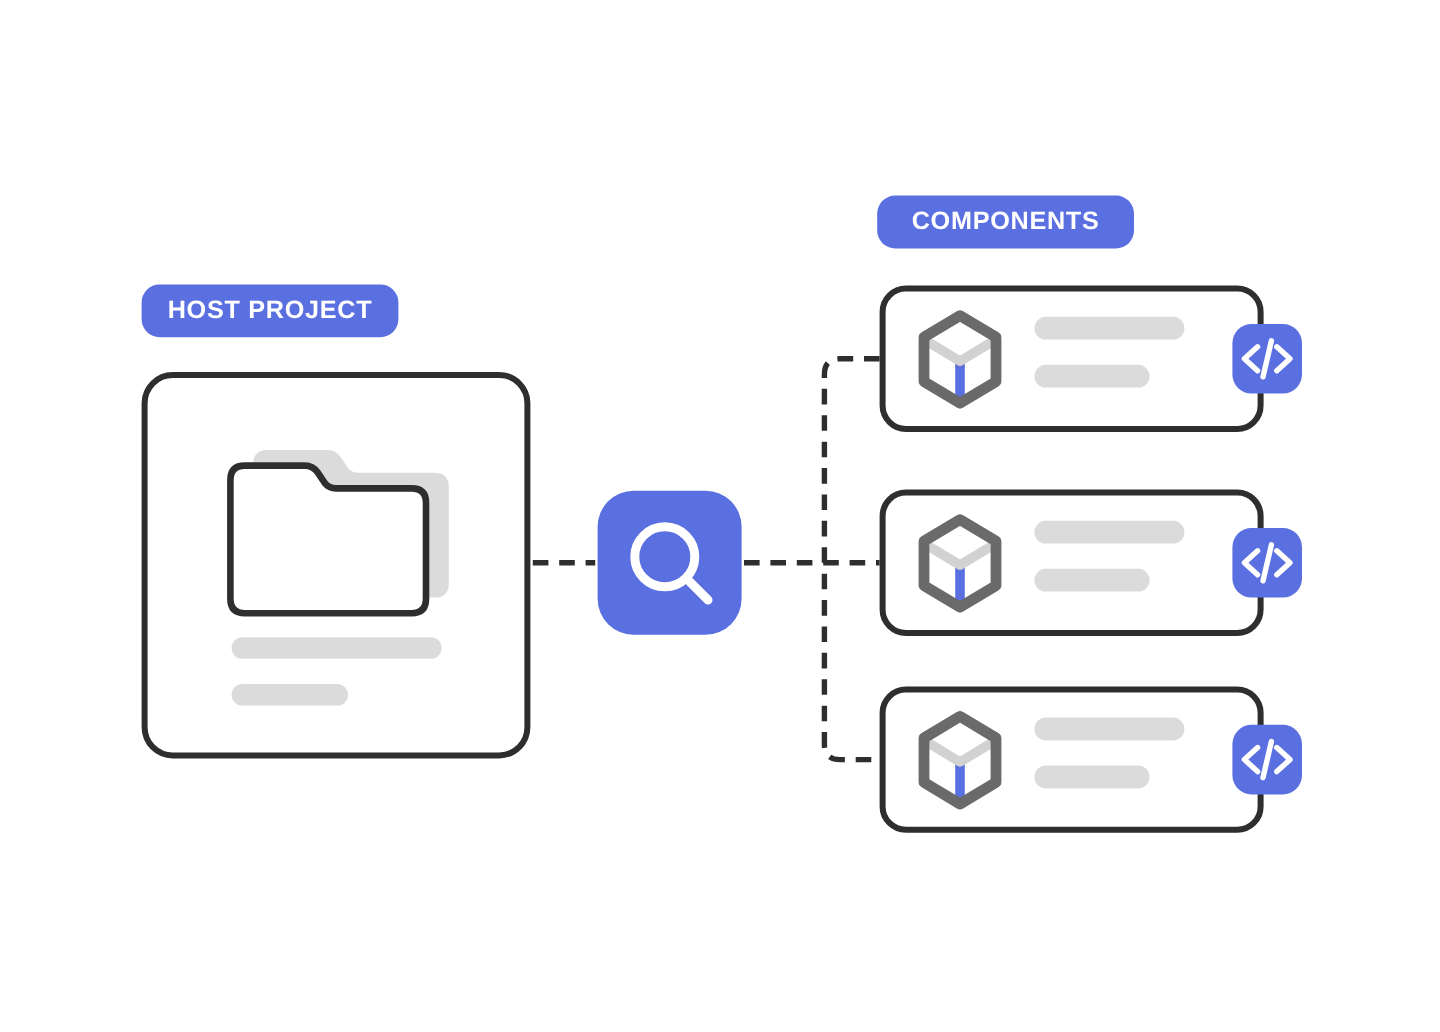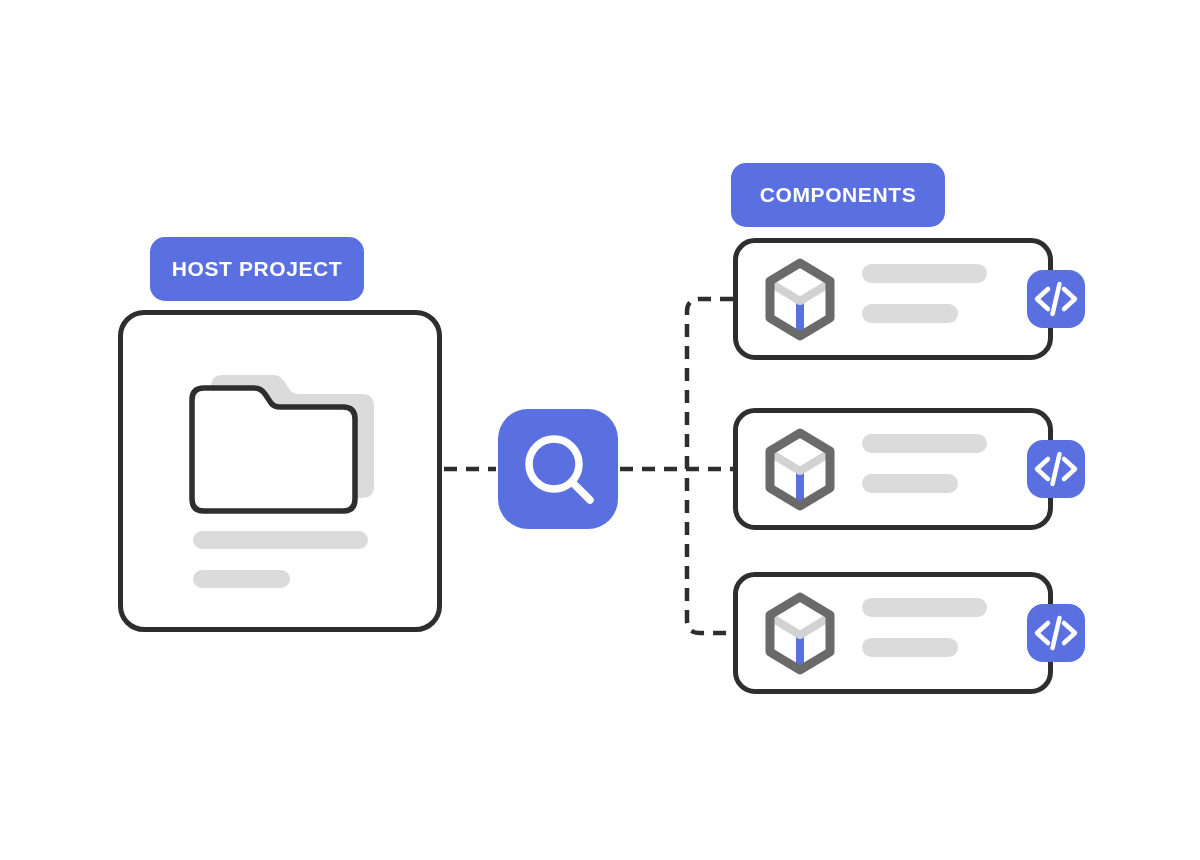--- a/index.html
+++ b/index.html
@@ -6,22 +6,22 @@
   body{width:1200px;height:860px;overflow:hidden;font-family:"Liberation Sans",sans-serif;}
   .canvas{position:relative;width:1200px;height:860px;background:var(--background,#fff);}
 
   
   .connectors{position:absolute;left:0;top:0;width:1200px;height:860px;overflow:visible;}
   .dash{fill:none;stroke:var(--outline,#2E2E2E);stroke-width:4.5;stroke-dasharray:13 9;}
 
   
   .badge{position:absolute;display:flex;align-items:center;justify-content:center;
          background:var(--accent,#5A6FE0);color:var(--icon-on-accent,#fff);
-         font-weight:700;font-size:21px;letter-spacing:.6px;border-radius:15px;height:64px;}
-  .host-badge{left:118px;top:237px;width:214px;margin-left:32px;}
+         font-weight:700;font-size:21px;letter-spacing:.6px;border-radius:15px;height:44px;}
+  .host-badge{left:118px;top:237px;width:214px;}
   .components-badge{left:731px;top:163px;width:214px;}
 
   
   .host-box{position:absolute;left:118px;top:310px;width:324px;height:322px;box-sizing:border-box;
             background:#fff;border:5px solid var(--outline,#2E2E2E);border-radius:26px;}
   .folder-svg{position:absolute;left:67px;top:65px;width:190px;height:135px;overflow:visible;}
   .folder-back{fill:var(--placeholder,#DBDBDB);}
   .folder-front{fill:#fff;stroke:var(--outline,#2E2E2E);stroke-width:5.5;stroke-linejoin:round;}
   .bar{position:absolute;background:var(--placeholder,#DBDBDB);border-radius:10px;}
   .host-bar1{left:70px;top:216px;width:175px;height:18px;}

